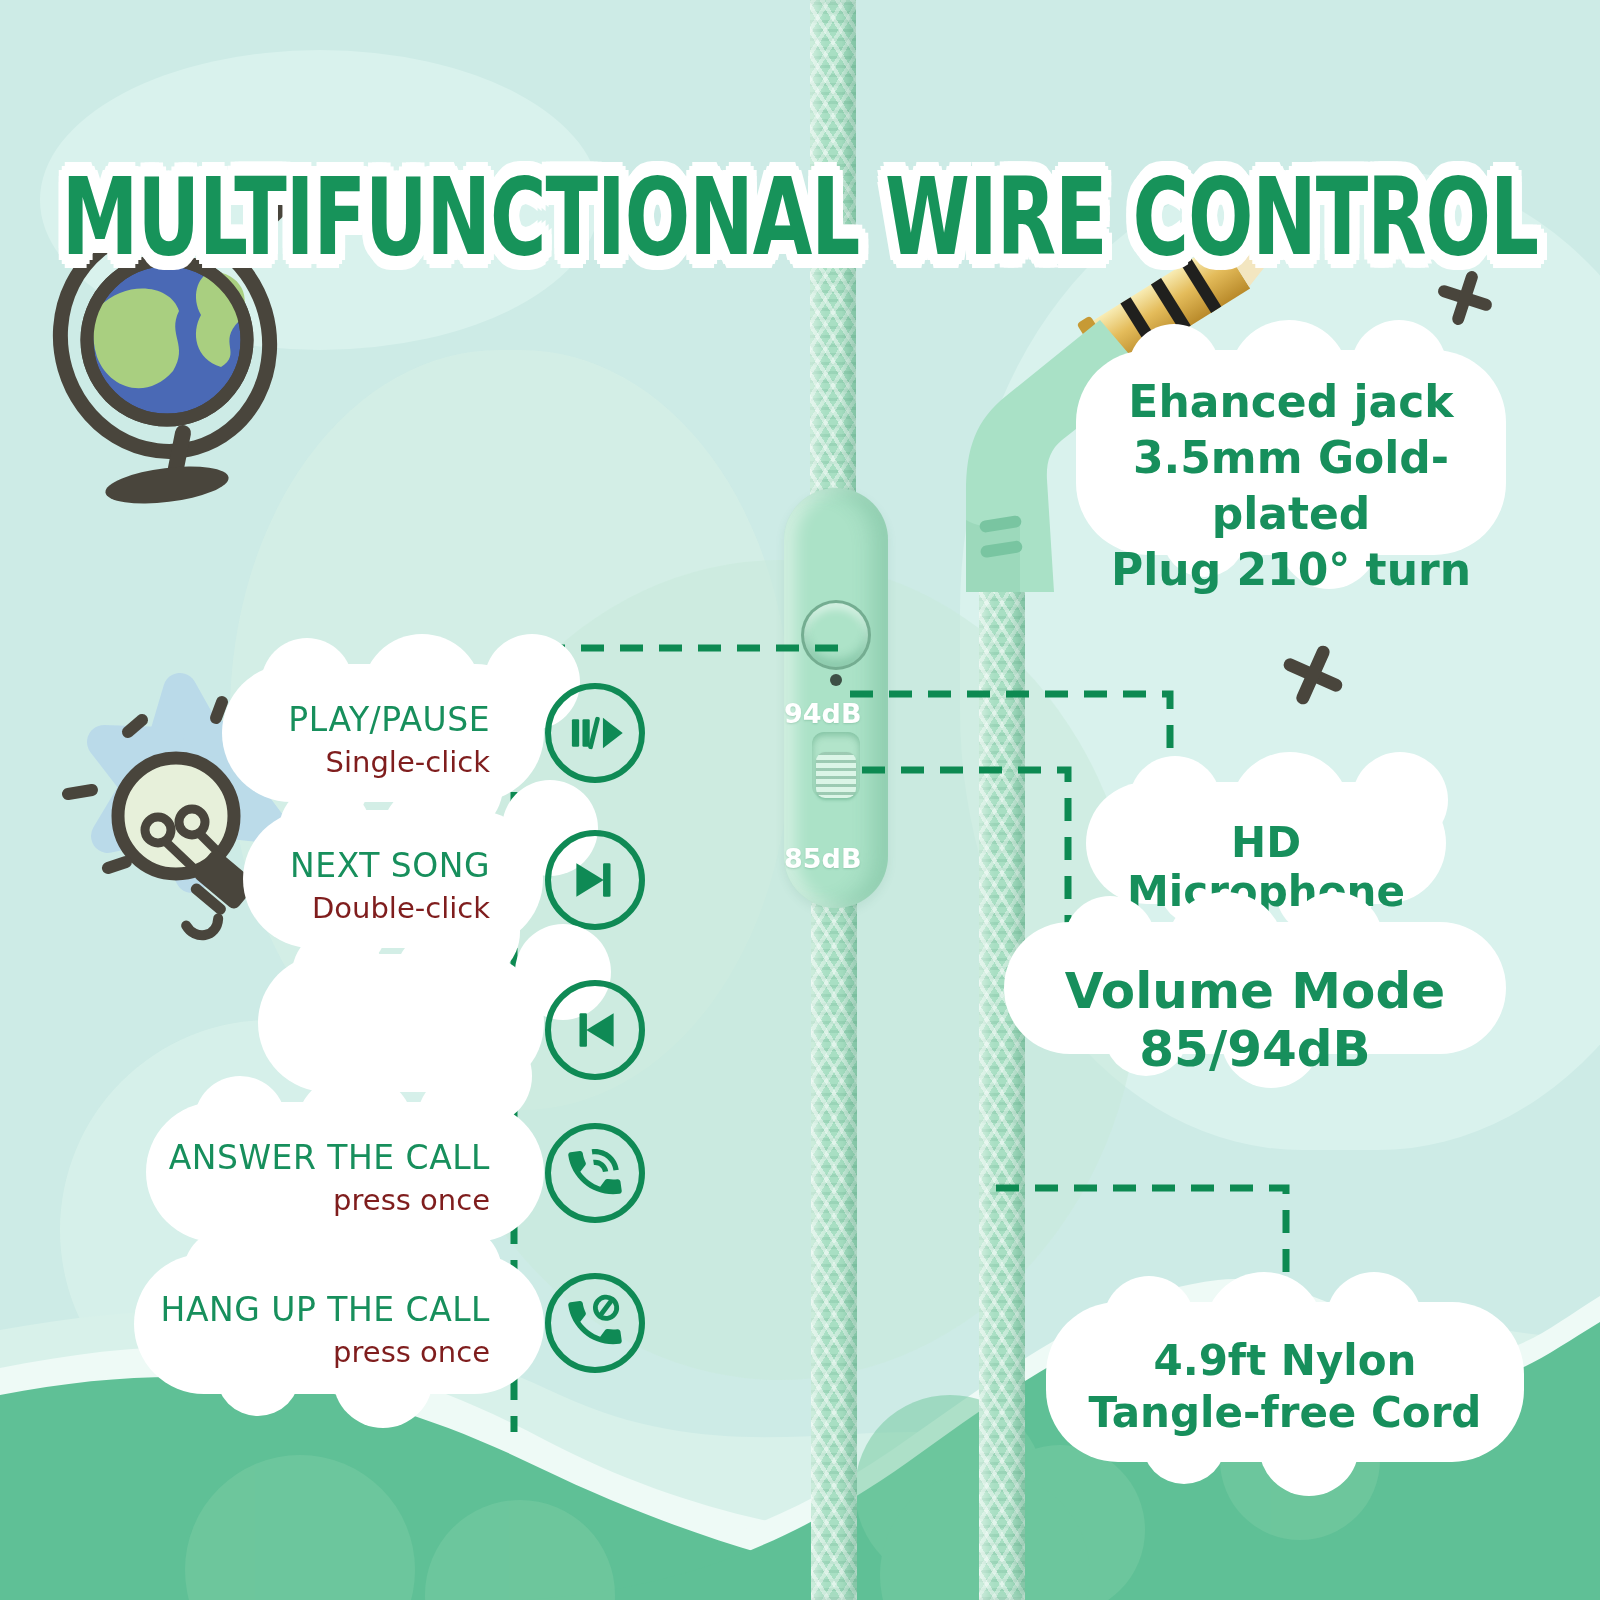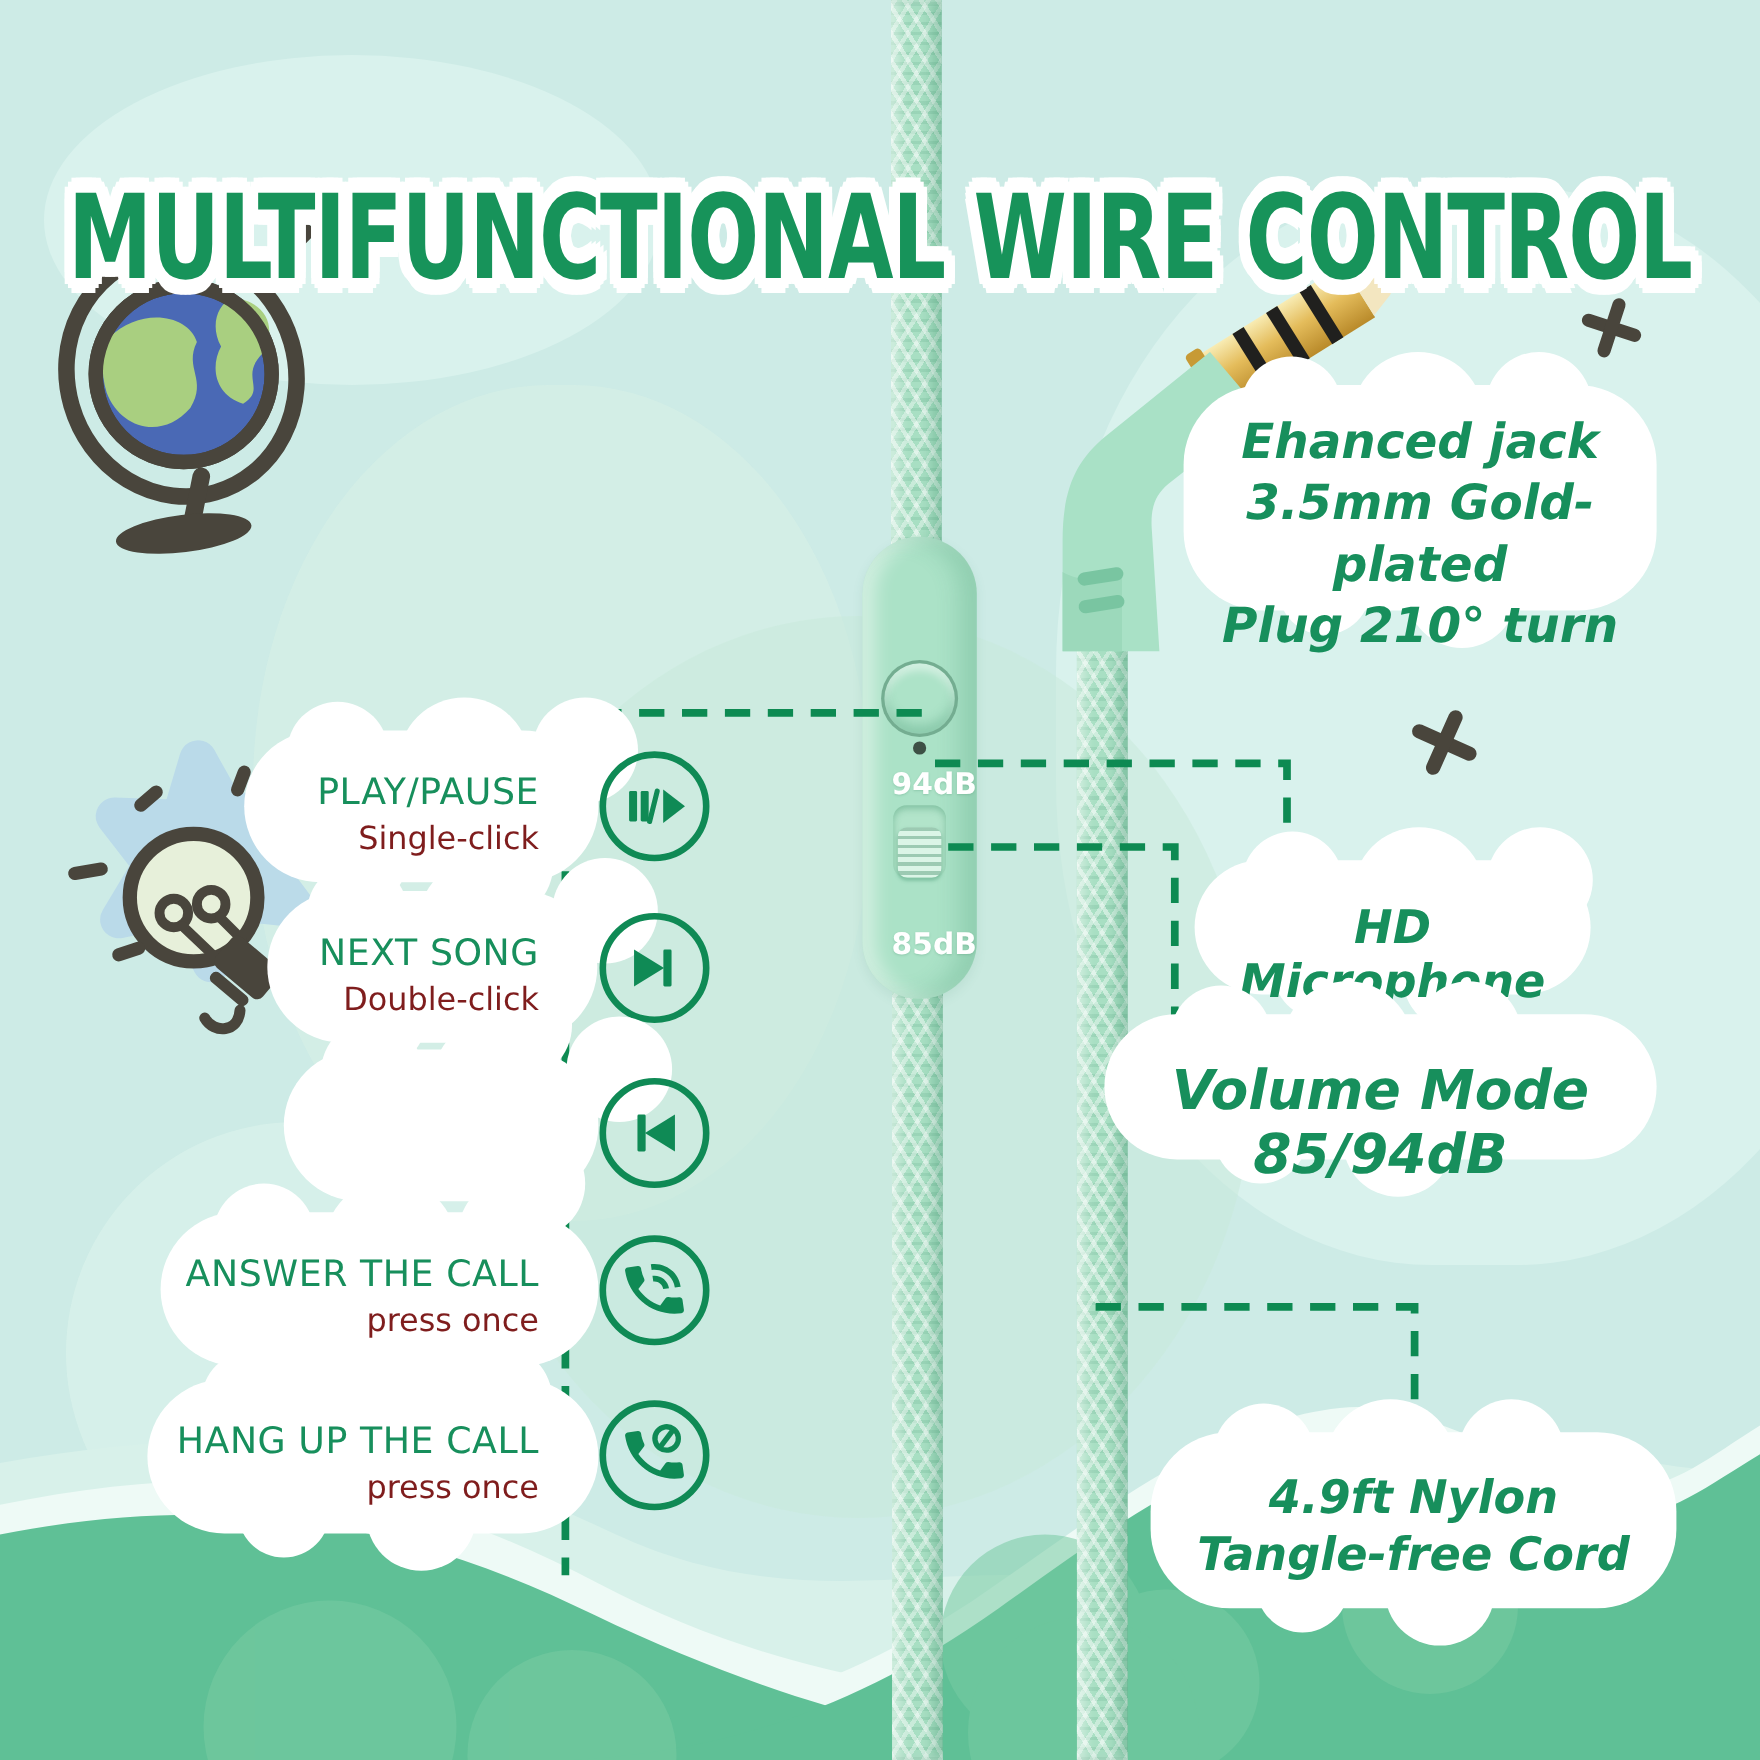--- a/index.html
+++ b/index.html
@@ -27,21 +27,21 @@
   .cable.mid{left:811px;top:895px;height:705px;}
   .cable.right{left:979px;top:575px;height:1025px;}
 
   
   .remote{position:absolute;left:784px;top:488px;width:104px;height:420px;border-radius:54px;
     background:#abe2c7;
     box-shadow: inset -16px 0 20px rgba(55,140,100,.22), inset 12px 0 16px rgba(255,255,255,.45), 0 4px 10px rgba(60,130,95,.10);}
   .remote .btn{position:absolute;left:50%;top:112px;transform:translateX(-50%);width:64px;height:64px;border-radius:50%;
     background:#ade3c8;border:3px solid rgba(70,130,100,.55);box-shadow: inset 0 -8px 10px rgba(55,140,100,.28), inset 0 6px 8px rgba(255,255,255,.5);}
   .remote .mic-dot{position:absolute;left:50%;top:186px;transform:translateX(-50%);width:12px;height:12px;border-radius:50%;background:#3d5045;}
-  .remote .db{position:absolute;left:0;width:100%;text-align:right;color:#ffffff;font-weight:bold;font-size:27px;text-shadow:0 1px 2px rgba(60,130,95,.25);}
+  .remote .db{position:absolute;left:0;width:100%;text-align:left;color:#ffffff;font-weight:bold;font-size:27px;text-shadow:0 1px 2px rgba(60,130,95,.25);}
   .remote .db.hi{top:210px;}
   .remote .db.lo{top:312px;margin-top:43px;}
   .remote .slider-track{position:absolute;left:50%;top:244px;transform:translateX(-50%);width:48px;height:66px;border-radius:12px;
     background:#b2e4ca;box-shadow: inset 0 3px 7px rgba(55,140,100,.40);}
   .remote .slider-thumb{position:absolute;left:50%;top:264px;transform:translateX(-50%);width:40px;height:46px;border-radius:9px;
     background:#dbf5e7;
     background-image:repeating-linear-gradient(180deg, rgba(80,150,115,.45) 0 3px, transparent 3px 8px);
     box-shadow:0 2px 3px rgba(55,140,100,.35);}
 
   
@@ -54,21 +54,21 @@
   
   .row-text{position:absolute;text-align:right;right:1110px;width:420px;}
   .row-text .t{color:#178f5c;font-weight:normal;font-size:33px;letter-spacing:.5px;white-space:nowrap;}
   .row-text .s{color:#7f1d1d;font-size:29px;margin-top:6px;white-space:nowrap;}
 
   .icon-circle{position:absolute;left:545px;width:100px;height:100px;border-radius:50%;border:6px solid #0f8a55;box-sizing:border-box;
     display:flex;align-items:center;justify-content:center;}
   .icon-circle svg{display:block;}
 
   
-  .callout-text{position:absolute;color:#178f5c;font-weight:bold;text-align:center;font-style:italic;}
+  .callout-text{position:absolute;color:#178f5c;font-weight:bold;text-align:center;}
 
   
   .title{position:absolute;left:50px;top:104px;width:1500px;text-align:center;color:#17935a;
     font-size:77px;font-weight:900;letter-spacing:-1px;white-space:nowrap;transform:scaleY(1.38);transform-origin:top center;
     text-shadow:
       0 10px 0 #fff,0 -10px 0 #fff,10px 0 0 #fff,-10px 0 0 #fff,
       7px 7px 0 #fff,-7px 7px 0 #fff,7px -7px 0 #fff,-7px -7px 0 #fff,
       10px 4px 0 #fff,-10px 4px 0 #fff,10px -4px 0 #fff,-10px -4px 0 #fff,
       4px 10px 0 #fff,-4px 10px 0 #fff,4px -10px 0 #fff,-4px -10px 0 #fff;}
 

